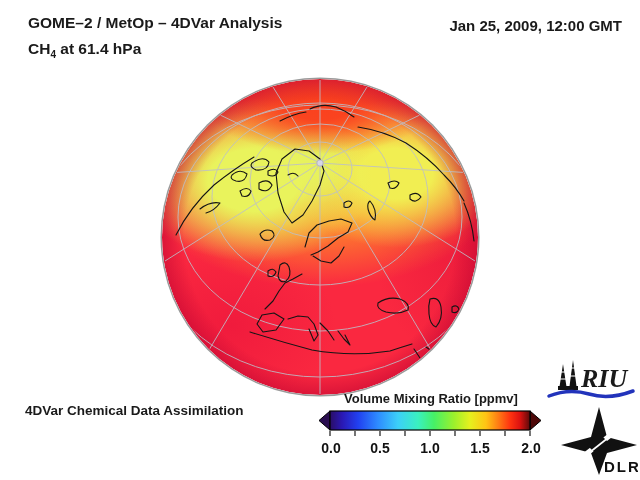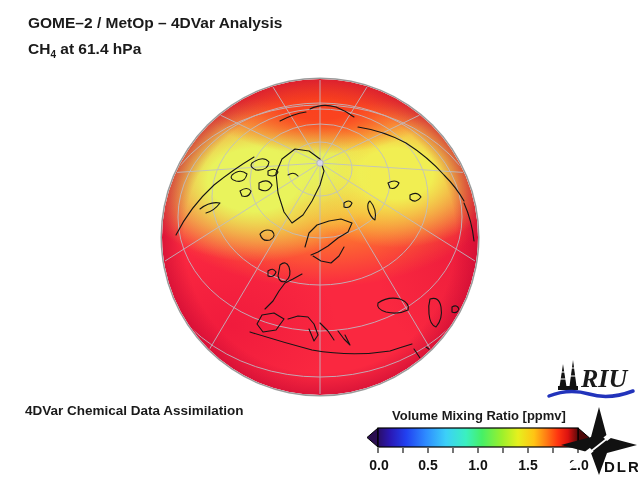--- a/index.html
+++ b/index.html
@@ -25,36 +25,37 @@
       radial-gradient(225px 135px ellipse at 50% 31%, rgba(255,150,40,.9) 32%, rgba(255,130,40,0) 82%),
       radial-gradient(140px 110px ellipse at 22% 78%, rgba(232,16,58,.55), rgba(232,16,58,0) 75%),
       radial-gradient(120px 150px ellipse at 96% 55%, rgba(225,18,56,.5), rgba(225,18,56,0) 75%),
       #fa2840;}
   .globe-overlay{position:absolute;left:0;top:0;}
 
   
   .footer-left{left:25px;top:399px;font-weight:bold;font-size:13.5px;line-height:23px;}
 
   
-  .cbar{left:319px;top:408px;width:224px;margin-left:48px;}
+  .cbar{left:319px;top:391px;width:224px;}
   .cbar-title{font-weight:bold;font-size:13px;text-align:center;margin-bottom:4px;white-space:nowrap;}
 
   
   .riu-logo{left:545px;top:358px;}
   .dlr-logo{left:560px;top:406px;text-decoration:underline;}
 </style>
 </head>
 <body>
 
 <div class="abs hdr-left">
   <div>GOME–2 / MetOp – 4DVar Analysis</div>
   <div><span>CH</span><sub>4</sub><span> at 61.4 hPa</span></div>
 </div>
 
 <div class="abs hdr-right">
+  <div>Jan 25, 2009, 12:00 GMT</div>
 </div>
 
 <div class="abs globe-wrap">
   <div class="globe-fill"></div>
   <svg class="globe-overlay" width="316" height="316" viewBox="0 0 316 316">
     <defs>
       <clipPath id="disk">
           <circle cx="158" cy="158" r="157"></circle>
         </clipPath>
     </defs>

